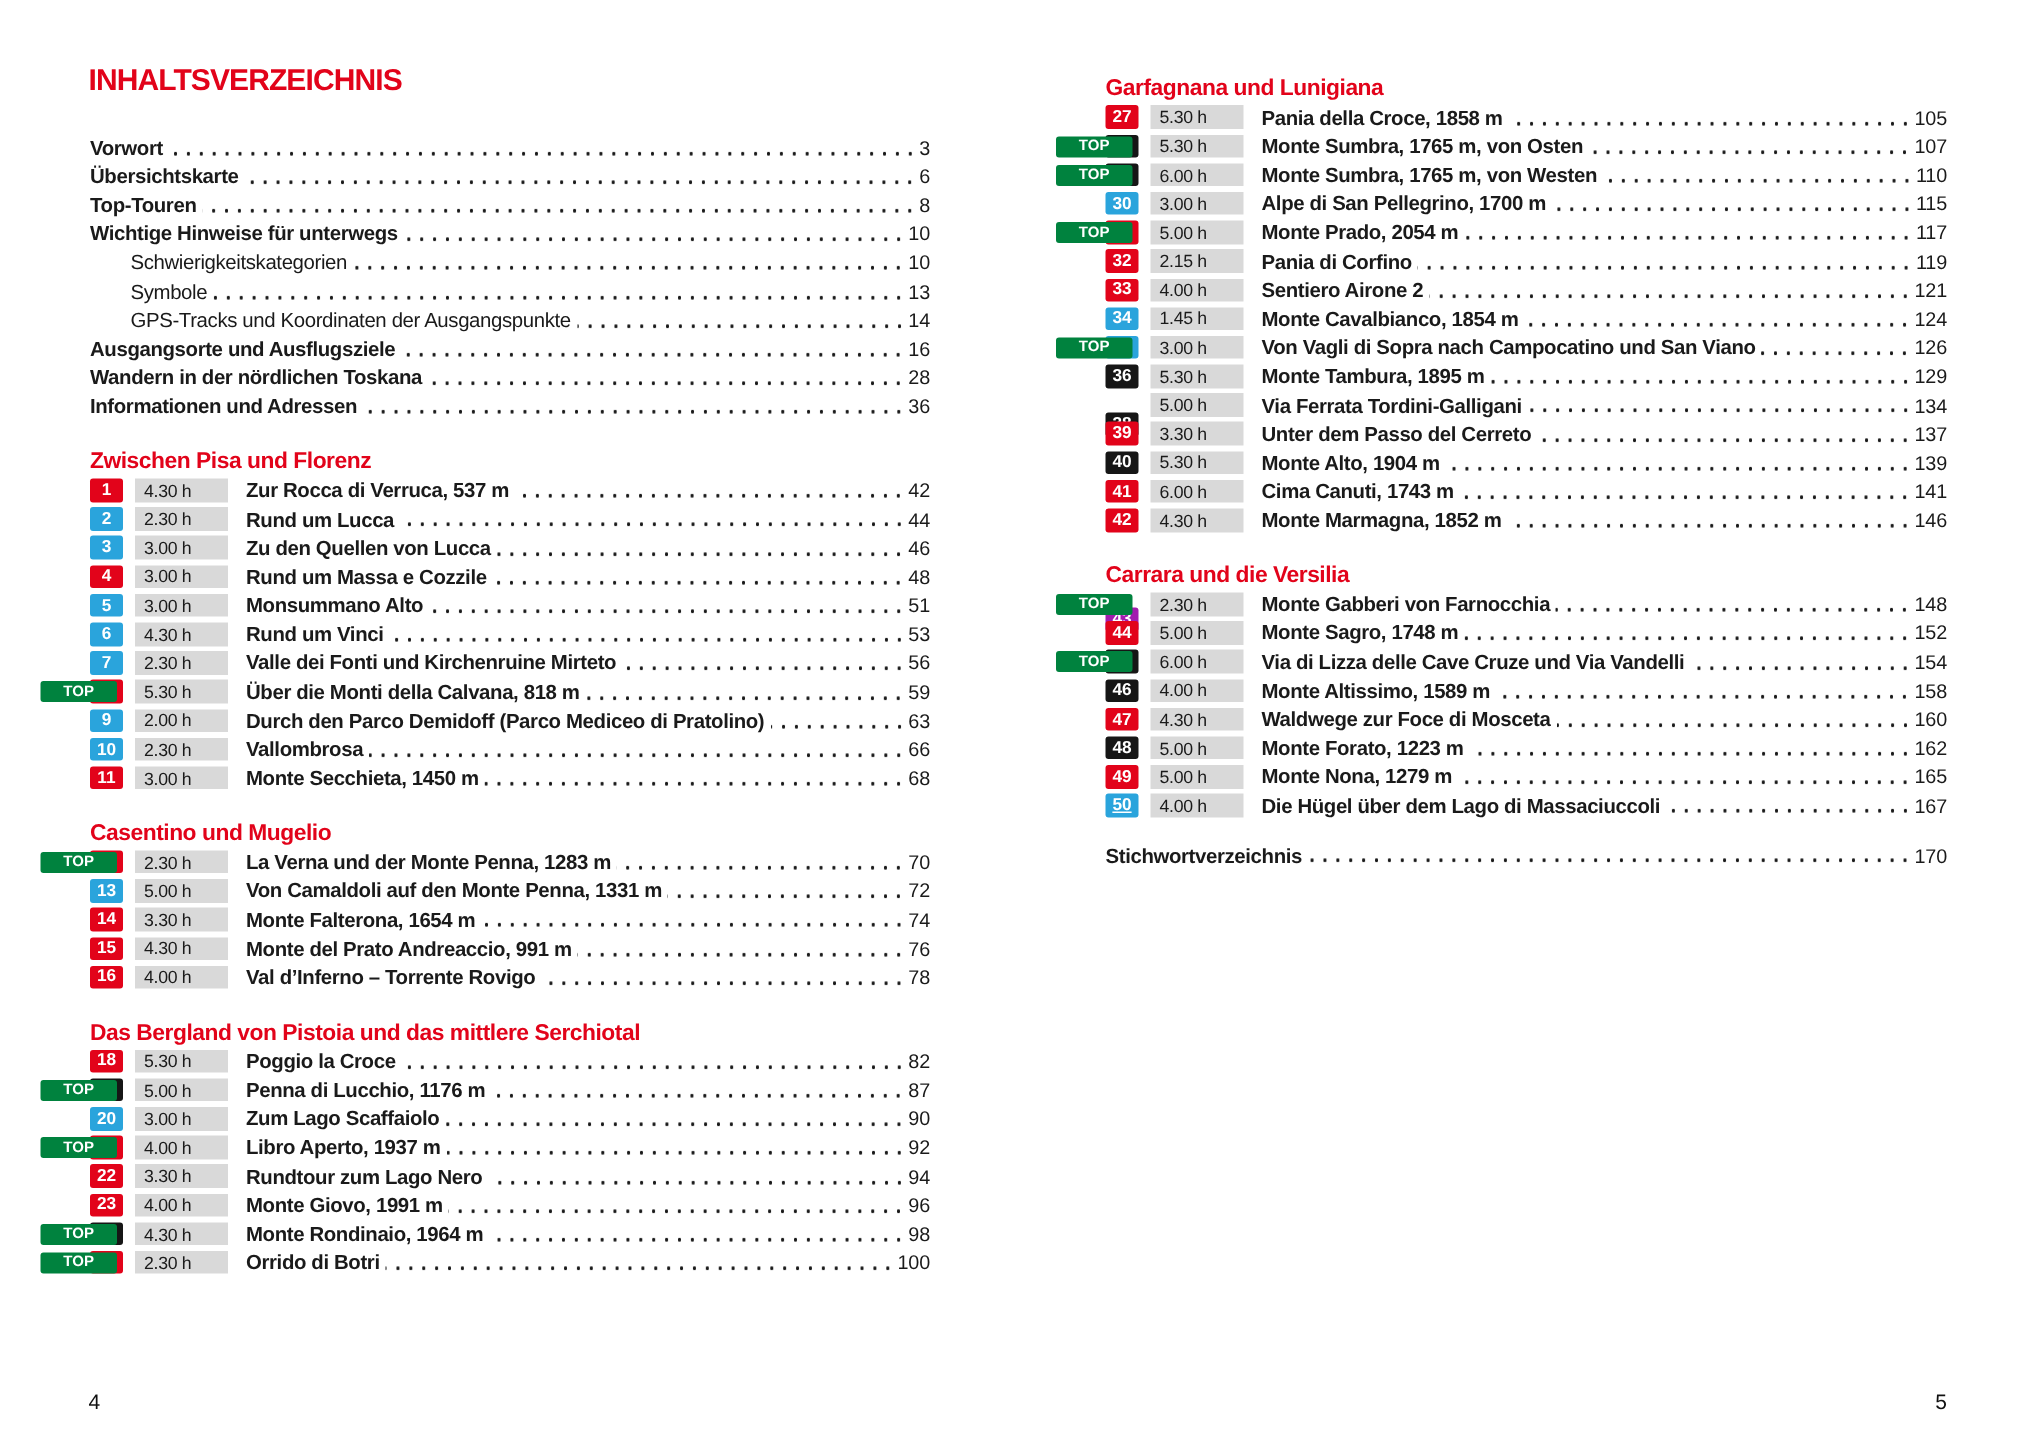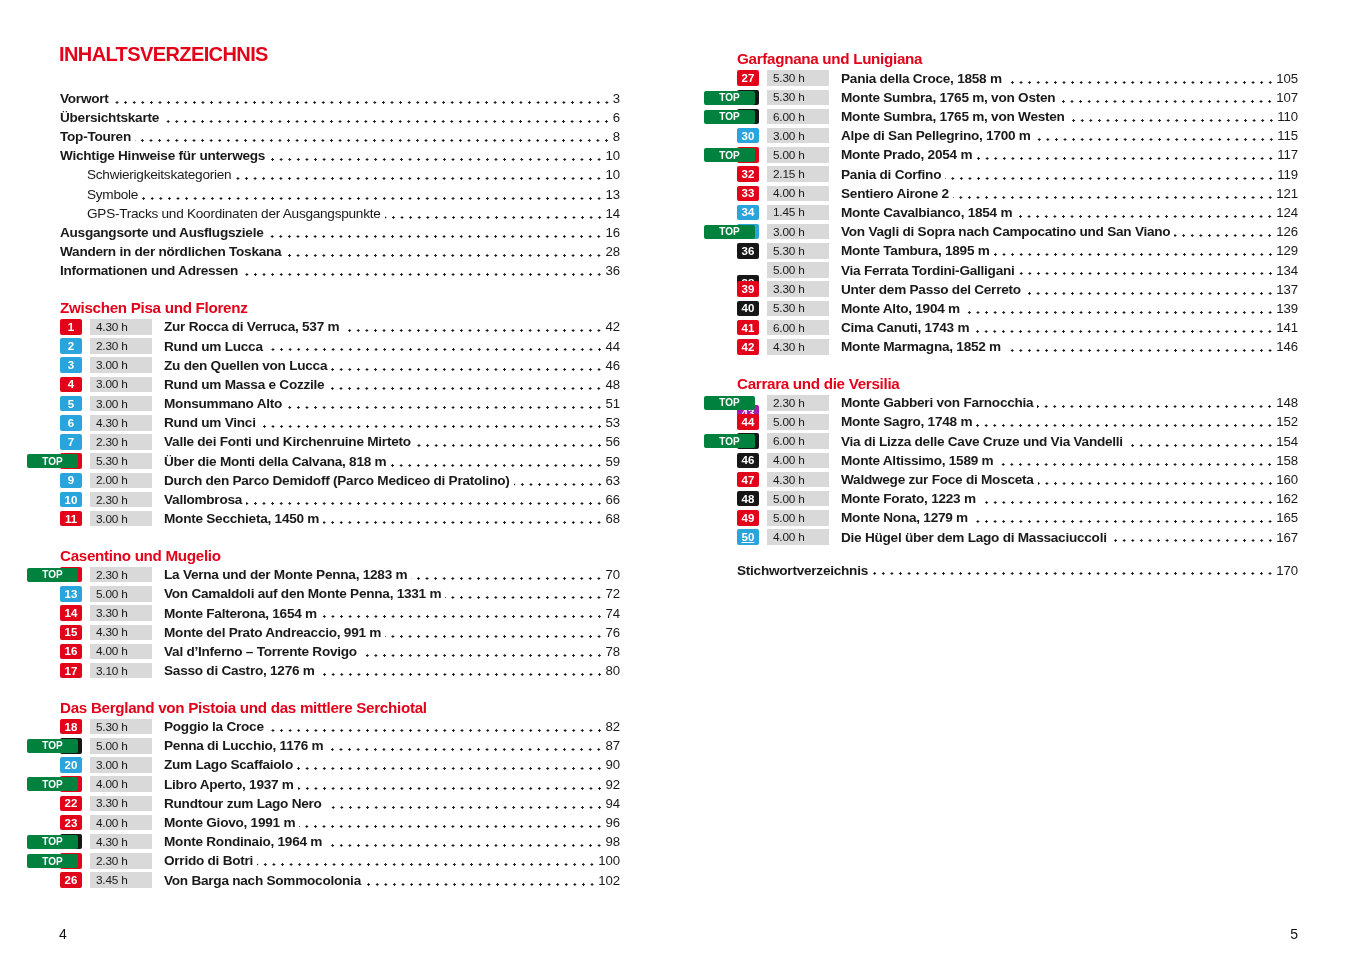--- a/index.html
+++ b/index.html
@@ -260,27 +260,20 @@
         <span class="leader"></span>
         <span class="pg">76</span>
       </div>
       <div class="trow">
         <span class="numbox" style="background: rgb(226, 3, 26);">16</span>
         <span class="time">4.00 h</span>
         <span class="ttitle">Val d’Inferno – Torrente Rovigo</span>
         <span class="leader"></span>
         <span class="pg">78</span>
       </div>
-      <div class="trow">
-        <span class="numbox" style="background: rgb(226, 3, 26);">17</span>
-        <span class="time">3.10 h</span>
-        <span class="ttitle">Sasso di Castro, 1276 m</span>
-        <span class="leader"></span>
-        <span class="pg">80</span>
-      </div>
     </div>
     <div class="section">
       <div class="sec-head">Das Bergland von Pistoia und das mittlere Serchiotal</div>
       <div class="trow">
         <span class="numbox" style="background: rgb(226, 3, 26);">18</span>
         <span class="time">5.30 h</span>
         <span class="ttitle">Poggio la Croce</span>
         <span class="leader"></span>
         <span class="pg">82</span>
       </div>
@@ -329,27 +322,20 @@
         <span class="leader"></span>
         <span class="pg">98</span>
       </div>
       <div class="trow">
         <span class="top-badge">TOP</span>
         <span class="numbox" style="background: rgb(226, 3, 26);">25</span>
         <span class="time">2.30 h</span>
         <span class="ttitle">Orrido di Botri</span>
         <span class="leader"></span>
         <span class="pg">100</span>
-      </div>
-      <div class="trow">
-        <span class="numbox" style="background: rgb(226, 3, 26);">26</span>
-        <span class="time">3.45 h</span>
-        <span class="ttitle">Von Barga nach Sommocolonia</span>
-        <span class="leader"></span>
-        <span class="pg">102</span>
       </div>
     </div>
   </div>
 <div class="col col-right" id="col-right">
     <div class="section">
       <div class="sec-head">Garfagnana und Lunigiana</div>
       <div class="trow">
         <span class="numbox" style="background: rgb(226, 3, 26);">27</span>
         <span class="time">5.30 h</span>
         <span class="ttitle">Pania della Croce, 1858 m</span>

